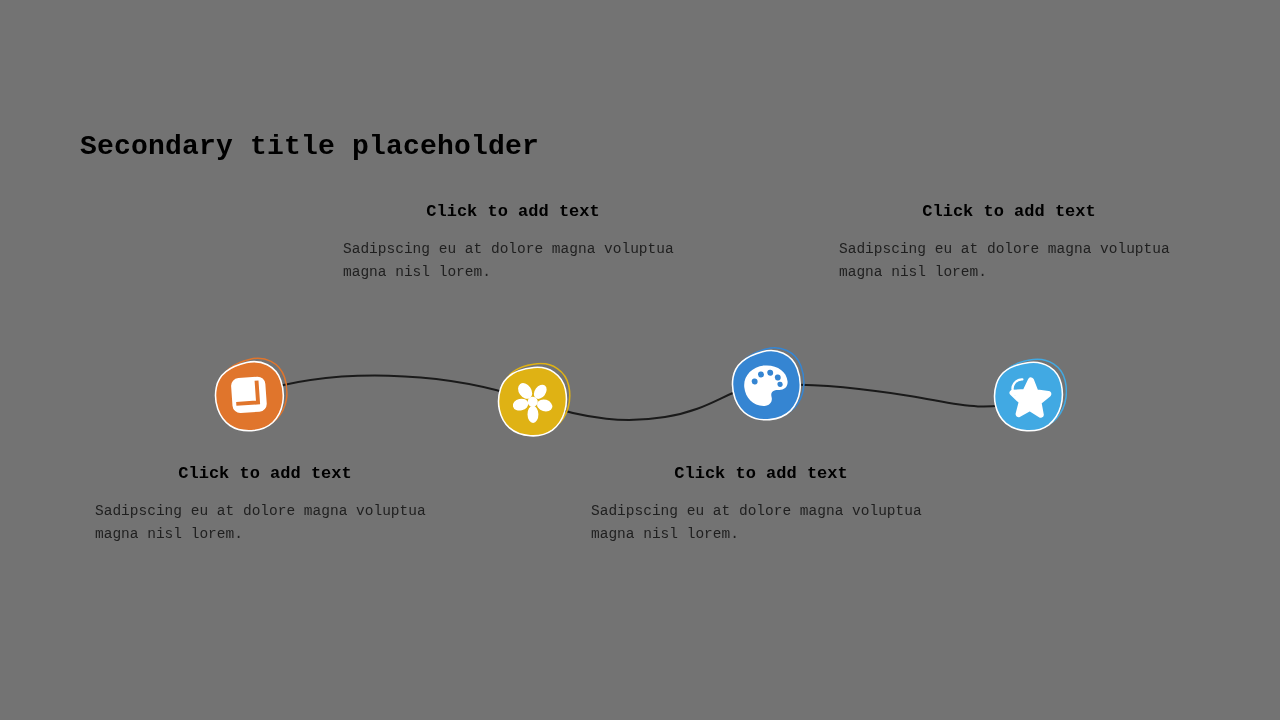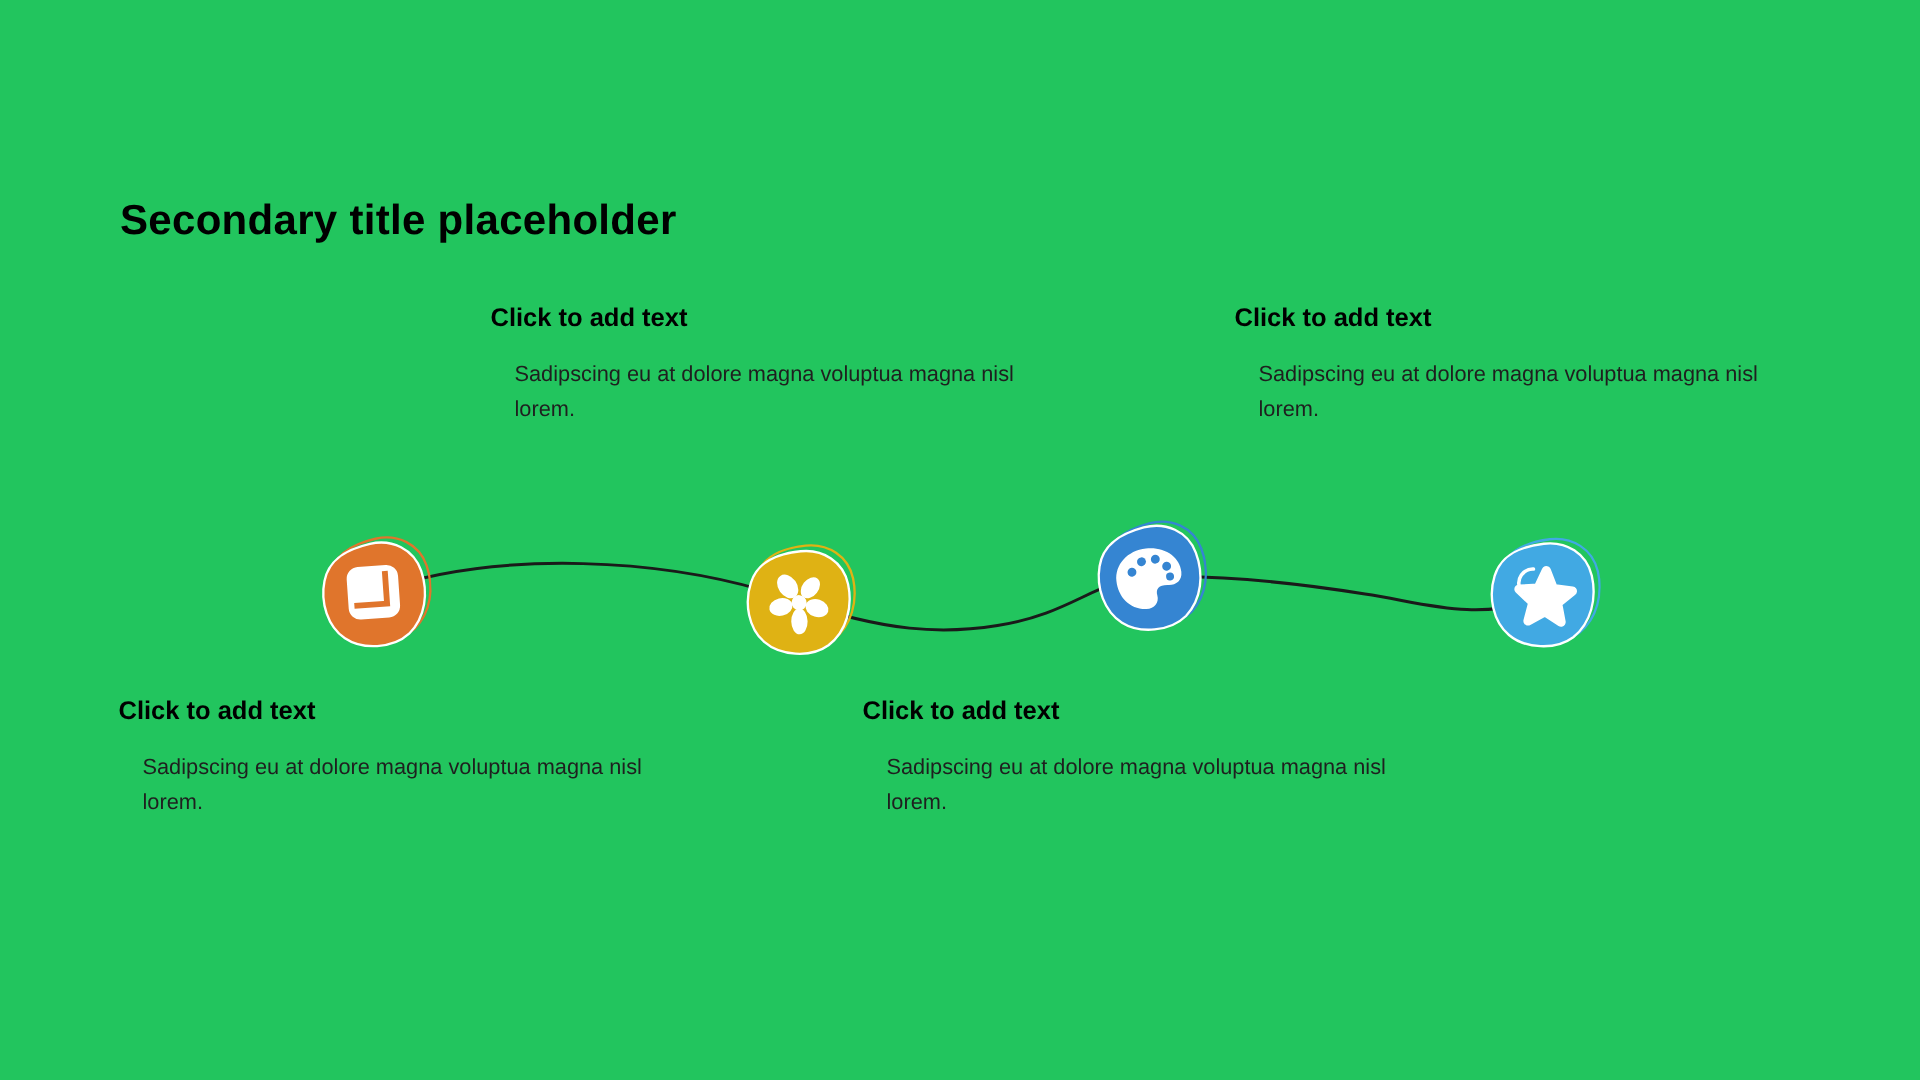--- a/index.html
+++ b/index.html
@@ -1,31 +1,31 @@
 <!DOCTYPE html>
 <html><head>
 <meta charset="utf-8">
 <style>
   html,body { margin:0; padding:0; background:#ffffff; }
   #slide {
     position:relative;
     width:1280px; height:720px;
-    background:#22c55e;
+    background:#737373;
     overflow:hidden;
-    font-family:Liberation Sans, sans-serif;
+    font-family:Liberation Mono, monospace;
   }
   .slide-title {
     position:absolute;
     left:80px; top:131px;
     font-size:28px; font-weight:700; color:#000000;
     letter-spacing:0.2px;
   }
   .connector-svg { position:absolute; left:0; top:0; pointer-events:none; }
   .tb { position:absolute; width:372px; }
-  .tb h3 { margin:0 0 17px 0; font-size:17px; font-weight:700; color:#000000; }
+  .tb h3 { margin:0 0 17px 0; font-size:17px; font-weight:700; color:#000000;text-align:center; }
   .tb p  { margin:16px; font-size:14.5px; line-height:22.5px; color:#1f1f1f; }
   #tb-1 { left:79px;  top:464px; }
   #tb-2 { left:327px; top:202px; }
   #tb-3 { left:575px; top:464px; }
   #tb-4 { left:823px; top:202px; }
   .node { position:absolute; width:78px; height:78px; }
   #node-1 { left:210px; top:357px; transform:rotate(-4deg); }
   #node-2 { left:493px; top:362px; transform:rotate(3deg); }
   #node-3 { left:727px; top:346px; transform:rotate(-6deg); }
   #node-4 { left:989px; top:357px; transform:rotate(2deg); }

